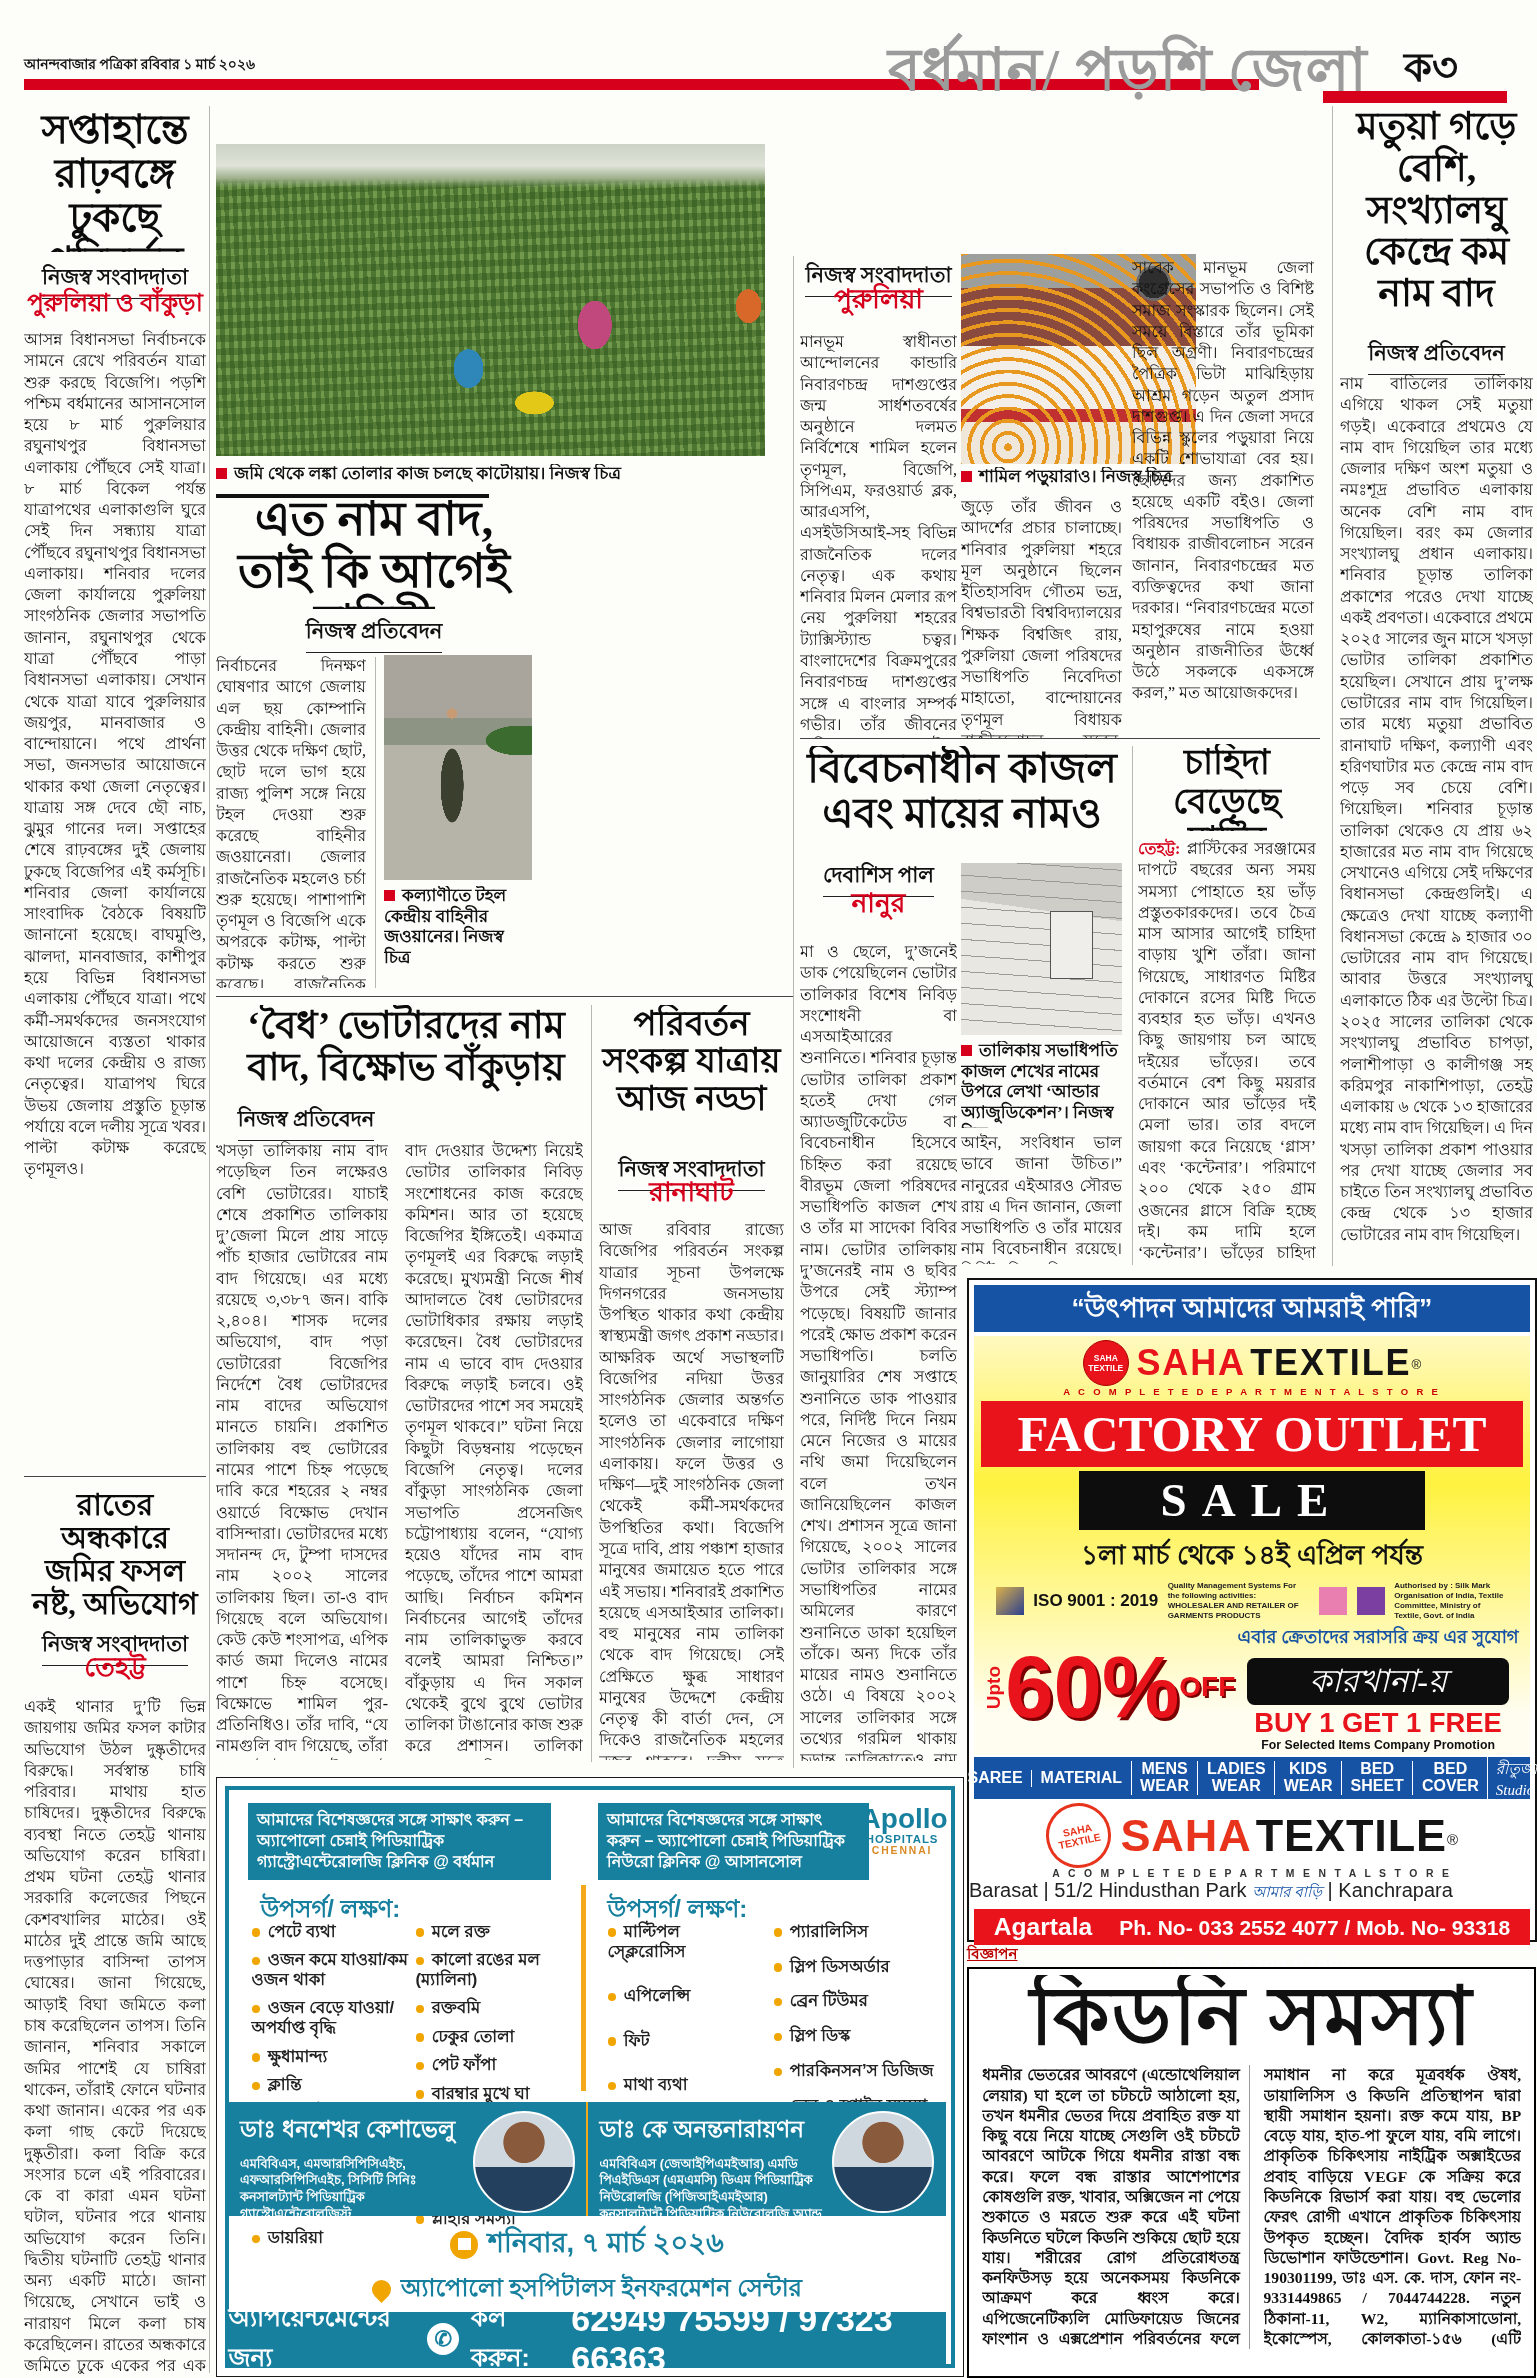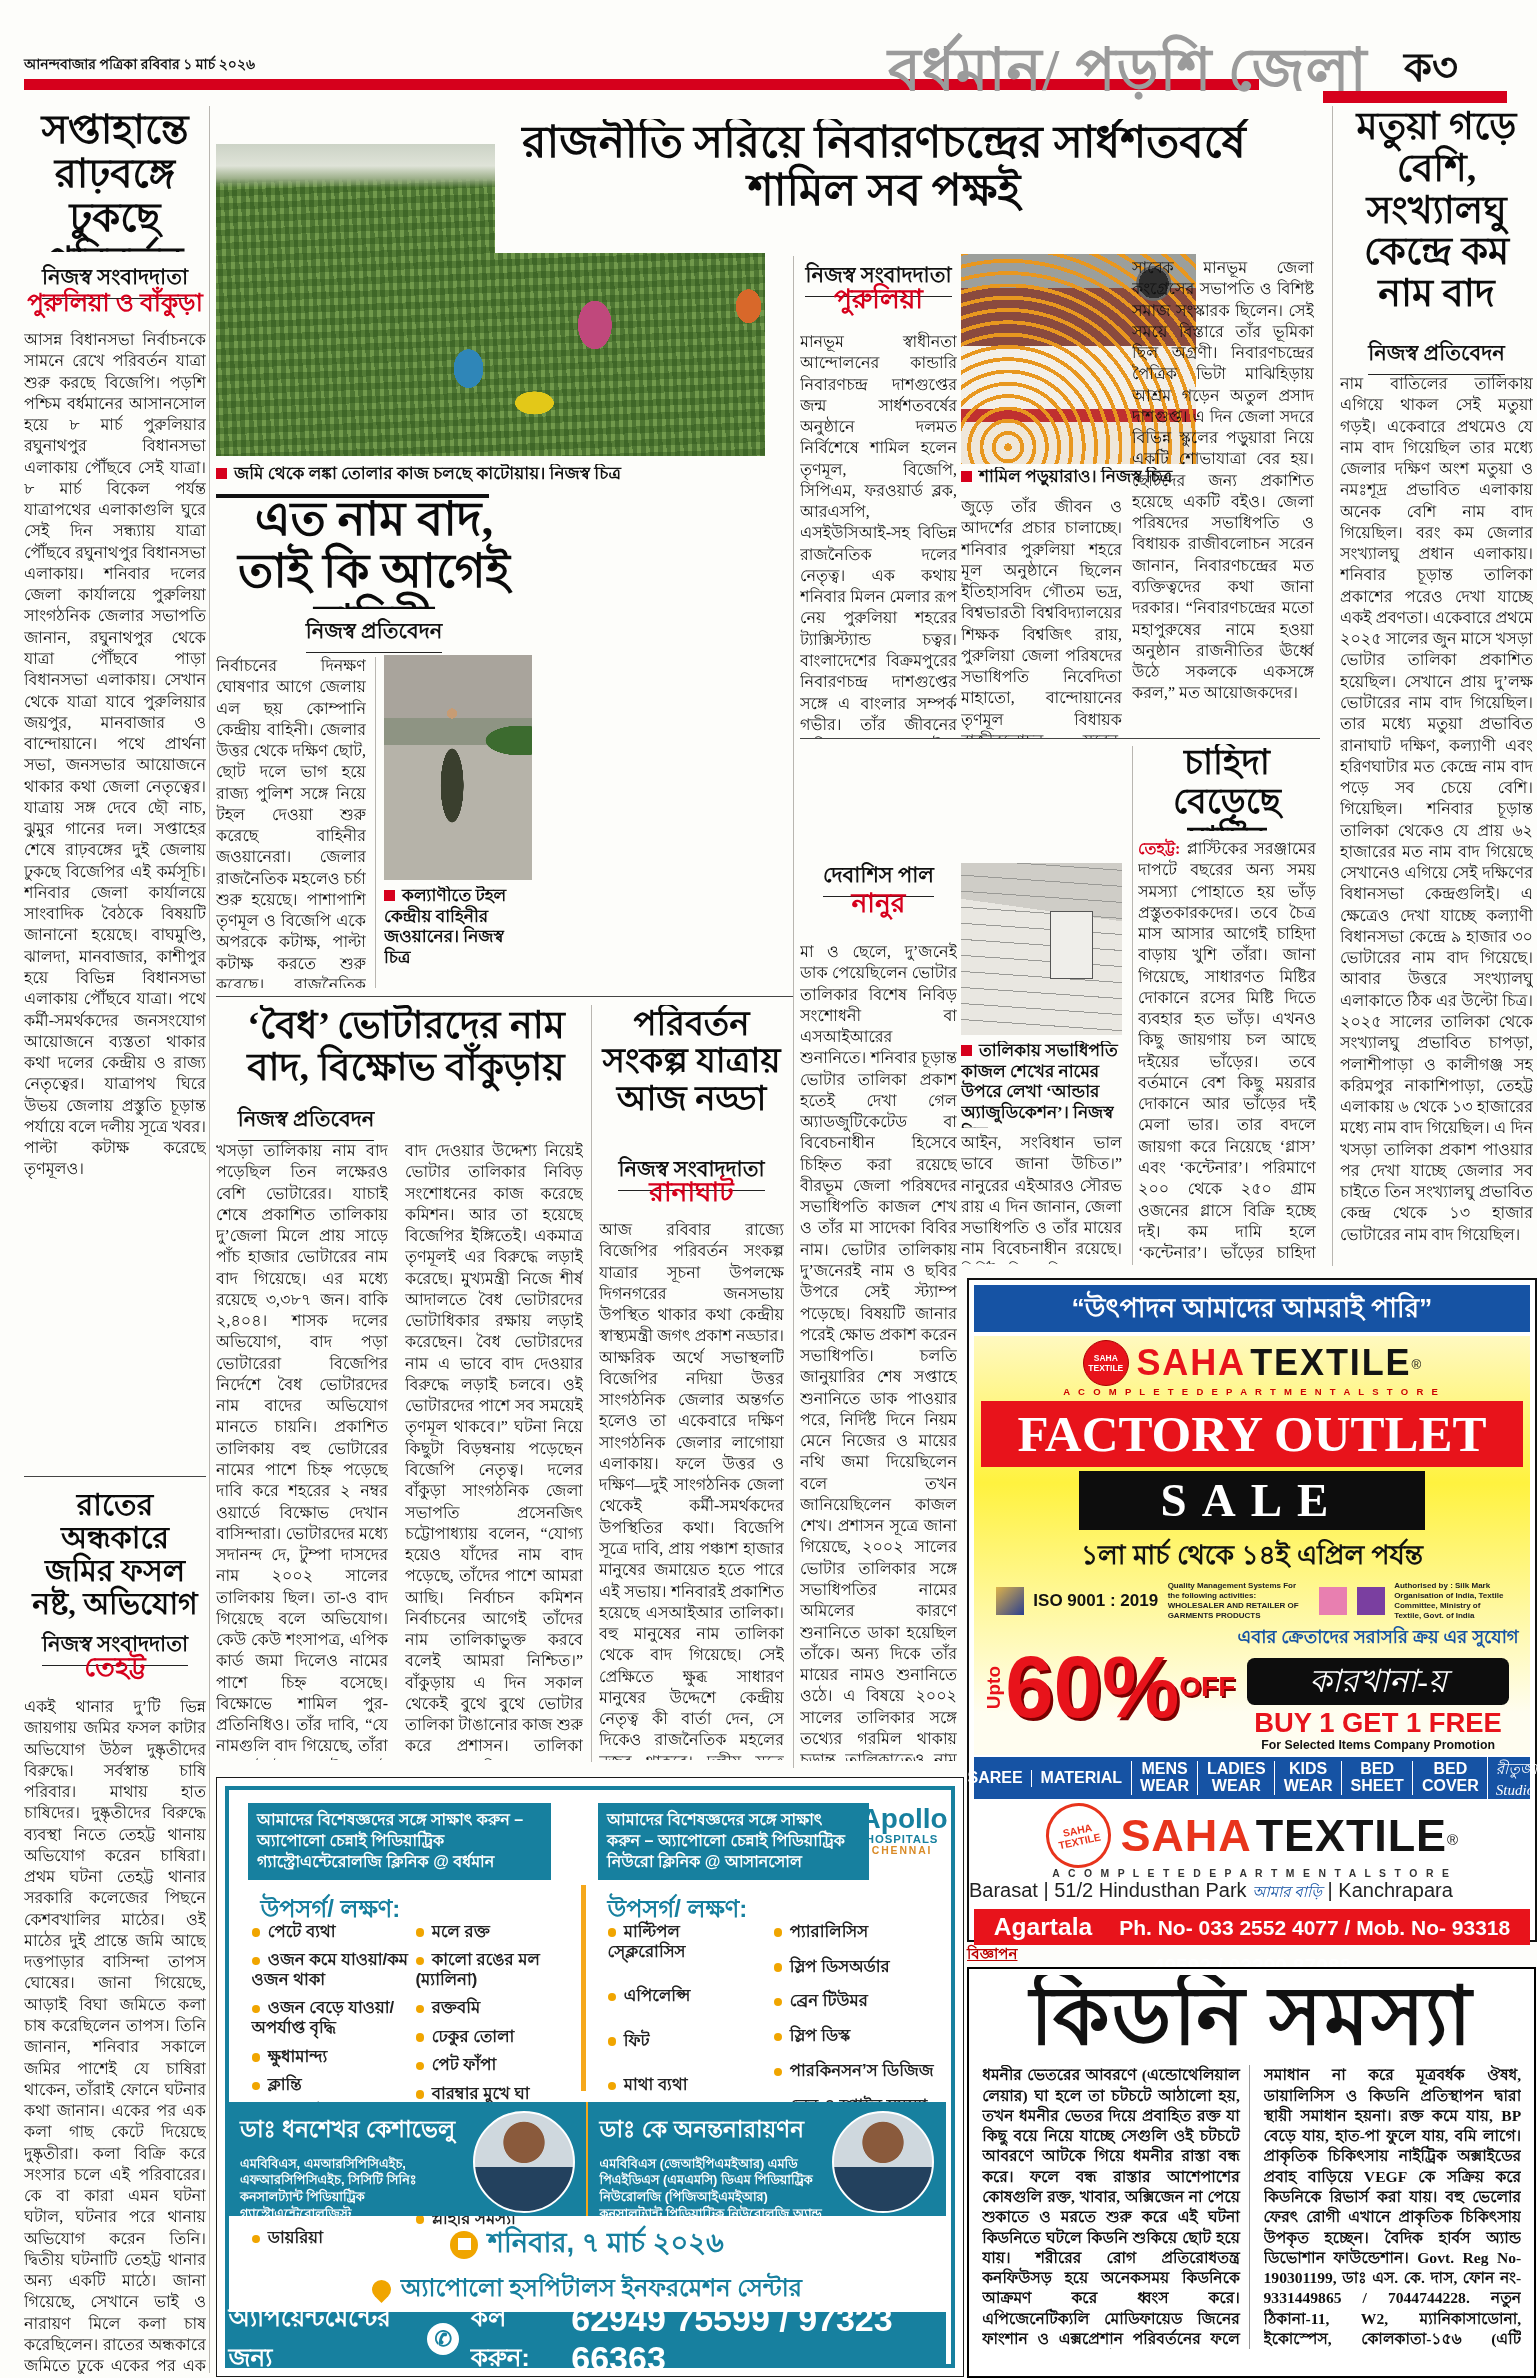--- a/index.html
+++ b/index.html
@@ -129,21 +129,20 @@
 
   <div class="abs hl" style="left:24px;top:108px;width:182px;height:144px;font-size:40px">সপ্তাহান্তে রাঢ়বঙ্গে ঢুকছে পরিবর্তন যাত্রা</div>
   <div class="abs byline" style="left:24px;top:261px;width:182px"><span>নিজস্ব সংবাদদাতা</span></div>
   <div class="abs loc" style="left:24px;top:290px;width:182px;font-size:24.6px">পুরুলিয়া ও বাঁকুড়া</div>
   <div class="abs body" style="left:24px;top:329px;width:182px;height:1140px">আসন্ন বিধানসভা নির্বাচনকে সামনে রেখে পরিবর্তন যাত্রা শুরু করছে বিজেপি। পড়শি পশ্চিম বর্ধমানের আসানসোল হয়ে ৮ মার্চ পুরুলিয়ার রঘুনাথপুর বিধানসভা এলাকায় পৌঁছবে সেই যাত্রা। ৮ মার্চ বিকেল পর্যন্ত যাত্রাপথের এলাকাগুলি ঘুরে সেই দিন সন্ধ্যায় যাত্রা পৌঁছবে রঘুনাথপুর বিধানসভা এলাকায়। শনিবার দলের জেলা কার্যালয়ে পুরুলিয়া সাংগঠনিক জেলার সভাপতি জানান, রঘুনাথপুর থেকে যাত্রা পৌঁছবে পাড়া বিধানসভা এলাকায়। সেখান থেকে যাত্রা যাবে পুরুলিয়ার জয়পুর, মানবাজার ও বান্দোয়ানে। পথে প্রার্থনা সভা, জনসভার আয়োজনে থাকার কথা জেলা নেতৃত্বের। যাত্রায় সঙ্গ দেবে ছৌ নাচ, ঝুমুর গানের দল। সপ্তাহের শেষে রাঢ়বঙ্গের দুই জেলায় ঢুকছে বিজেপির এই কর্মসূচি। শনিবার জেলা কার্যালয়ে সাংবাদিক বৈঠকে বিষয়টি জানানো হয়েছে। বাঘমুণ্ডি, ঝালদা, মানবাজার, কাশীপুর হয়ে বিভিন্ন বিধানসভা এলাকায় পৌঁছবে যাত্রা। পথে কর্মী-সমর্থকদের জনসংযোগ আয়োজনে ব্যস্ততা থাকার কথা দলের কেন্দ্রীয় ও রাজ্য নেতৃত্বের। যাত্রাপথ ঘিরে উভয় জেলায় প্রস্তুতি চূড়ান্ত পর্যায়ে বলে দলীয় সূত্রে খবর। পাল্টা কটাক্ষ করেছে তৃণমূলও।</div>
 
   <div class="photo ph-field" style="left:216px;top:144px;width:549px;height:312px"></div>
   <div class="abs cap" style="left:216px;top:464px;width:549px;height:24.6px;white-space:nowrap">জমি থেকে লঙ্কা তোলার কাজ চলছে কাটোয়ায়। নিজস্ব চিত্র</div>
   <div class="hline" style="left:216px;top:494px;width:273px;height:3.8px;background:#111"></div>
 
-  <div class="abs hl" style="left:495px;top:119px;width:778px;height:134px;font-size:44px;background:#fdfdfa;z-index:3">রাজনীতি সরিয়ে নিবারণচন্দ্রের সার্ধশতবর্ষে শামিল সব পক্ষই</div>
   <div class="abs byline" style="left:800px;top:259px;width:157px"><span>নিজস্ব সংবাদদাতা</span></div>
   <div class="abs loc" style="left:800px;top:286px;width:157px;font-size:26.5px">পুরুলিয়া</div>
   <div class="photo ph-proc" style="left:961px;top:254px;width:235px;height:210px"></div>
   <div class="abs cap" style="left:961px;top:467px;width:235px;height:23px;white-space:nowrap">শামিল পড়ুয়ারাও। নিজস্ব চিত্র</div>
   <div class="abs body" style="left:800px;top:331px;width:157px;height:407px">মানভূম স্বাধীনতা আন্দোলনের কান্ডারি নিবারণচন্দ্র দাশগুপ্তের জন্ম সার্ধশতবর্ষের অনুষ্ঠানে দলমত নির্বিশেষে শামিল হলেন তৃণমূল, বিজেপি, সিপিএম, ফরওয়ার্ড ব্লক, আরএসপি, এসইউসিআই-সহ বিভিন্ন রাজনৈতিক দলের নেতৃত্ব। এক কথায় শনিবার মিলন মেলার রূপ নেয় পুরুলিয়া শহরের ট্যাক্সিস্ট্যান্ড চত্বর। বাংলাদেশের বিক্রমপুরের নিবারণচন্দ্র দাশগুপ্তের সঙ্গে এ বাংলার সম্পর্ক গভীর। তাঁর জীবনের অধিকাংশ কেটেছে অবিভক্ত মেদিনীপুর, পুরুলিয়ার মানবাজার-সহ জেলার বিভিন্ন শহরে। সামলেছেন বিদ্যালয় পরিদর্শক, জেলা স্কুলের প্রধান শিক্ষক, ডেপুটি ম্যাজিস্ট্রেটের মত নানা পদ। মানভূম আন্দোলনের পাশাপাশি ভারতের স্বাধীনতা সংগ্রামে তাঁর ভূমিকা স্বীকার্য। ১৯৩৫ সালে তাঁর জীবনাবসান হয়। গত ছ’মাস ধরে নিবারণ চন্দ্র সার্ধশতবর্ষ উদযাপন কমিটি জেলা</div>
   <div class="abs body" style="left:961px;top:496px;width:161px;height:242px">জুড়ে তাঁর জীবন ও আদর্শের প্রচার চালাচ্ছে। শনিবার পুরুলিয়া শহরে মূল অনুষ্ঠানে ছিলেন ইতিহাসবিদ গৌতম ভদ্র, বিশ্বভারতী বিশ্ববিদ্যালয়ের শিক্ষক বিশ্বজিৎ রায়, পুরুলিয়া জেলা পরিষদের সভাধিপতি নিবেদিতা মাহাতো, বান্দোয়ানের তৃণমূল বিধায়ক রাজীবলোচন সরেন, পুরুলিয়ার প্রাক্তন পুরপ্রধান নবেন্দু মাহালি, সিপিএম-এর জেলা সম্পাদক প্রদীপ রায় প্রমুখ। উদযাপন কমিটির সম্পাদক প্রদীপ মণ্ডল বলেন, “নিবারণচন্দ্র কে ছিলেন, তা জেলার অনেকের অজানা। তিনি</div>
   <div class="abs body" style="left:1132px;top:257px;width:182px;height:481px">সাবেক মানভূম জেলা কংগ্রেসের সভাপতি ও বিশিষ্ট সমাজ সংস্কারক ছিলেন। সেই সময়ে বিস্তারে তাঁর ভূমিকা ছিল অগ্রণী। নিবারণচন্দ্রের পৈত্রিক ভিটা মাঝিহিড়ায় আশ্রম গড়েন অতুল প্রসাদ দাশগুপ্ত। এ দিন জেলা সদরে বিভিন্ন স্কুলের পড়ুয়ারা নিয়ে একটি শোভাযাত্রা বের হয়। ছোটদের জন্য প্রকাশিত হয়েছে একটি বইও। জেলা পরিষদের সভাধিপতি ও বিধায়ক রাজীবলোচন সরেন জানান, নিবারণচন্দ্রের মত ব্যক্তিত্বদের কথা জানা দরকার। “নিবারণচন্দ্রের মতো মহাপুরুষের নামে হওয়া অনুষ্ঠান রাজনীতির ঊর্ধ্বে উঠে সকলকে একসঙ্গে করল,” মত আয়োজকদের।</div>
 
   <div class="abs hl" style="left:1340px;top:106px;width:193px;height:225px;font-size:38px">মতুয়া গড়ে বেশি, সংখ্যালঘু কেন্দ্রে কম নাম বাদ</div>
   <div class="abs byline" style="left:1340px;top:337px;width:193px"><span>নিজস্ব প্রতিবেদন</span></div>
@@ -158,20 +157,21 @@
   <div class="abs hl" style="left:227px;top:1005px;width:358px;height:93px;font-size:38px">‘বৈধ’ ভোটারদের নাম বাদ, বিক্ষোভ বাঁকুড়ায়</div>
   <div class="abs byline" style="left:216px;top:1103px;width:180px"><span>নিজস্ব প্রতিবেদন</span></div>
   <div class="abs body" style="left:216px;top:1140px;width:172px;height:620px">খসড়া তালিকায় নাম বাদ পড়েছিল তিন লক্ষেরও বেশি ভোটারের। যাচাই শেষে প্রকাশিত তালিকায় দু’জেলা মিলে প্রায় সাড়ে পাঁচ হাজার ভোটারের নাম বাদ গিয়েছে। এর মধ্যে রয়েছে ৩,৩৮৭ জন। বাকি ২,৪০৪। শাসক দলের অভিযোগ, বাদ পড়া ভোটারেরা বিজেপির নির্দেশে বৈধ ভোটারদের নাম বাদের অভিযোগ মানতে চায়নি। প্রকাশিত তালিকায় বহু ভোটারের নামের পাশে চিহ্ন পড়েছে দাবি করে শহরের ২ নম্বর ওয়ার্ডে বিক্ষোভ দেখান বাসিন্দারা। ভোটারদের মধ্যে সদানন্দ দে, টুম্পা দাসদের নাম ২০০২ সালের তালিকায় ছিল। তা-ও বাদ গিয়েছে বলে অভিযোগ। কেউ কেউ শংসাপত্র, এপিক কার্ড জমা দিলেও নামের পাশে চিহ্ন বসেছে। বিক্ষোভে শামিল পুর-প্রতিনিধিও। তাঁর দাবি, “যে নামগুলি বাদ গিয়েছে, তাঁরা সকলেই বৈধ ভোটার। এই ঘটনা মানা যায় না।”</div>
   <div class="abs body" style="left:405px;top:1140px;width:178px;height:620px">বাদ দেওয়ার উদ্দেশ্য নিয়েই ভোটার তালিকার নিবিড় সংশোধনের কাজ করেছে কমিশন। আর তা হয়েছে বিজেপির ইঙ্গিতেই। একমাত্র তৃণমূলই এর বিরুদ্ধে লড়াই করেছে। মুখ্যমন্ত্রী নিজে শীর্ষ আদালতে বৈধ ভোটারদের ভোটাধিকার রক্ষায় লড়াই করেছেন। বৈধ ভোটারদের নাম এ ভাবে বাদ দেওয়ার বিরুদ্ধে লড়াই চলবে। ওই ভোটারদের পাশে সব সময়েই তৃণমূল থাকবে।” ঘটনা নিয়ে কিছুটা বিড়ম্বনায় পড়েছেন বিজেপি নেতৃত্ব। দলের বাঁকুড়া সাংগঠনিক জেলা সভাপতি প্রসেনজিৎ চট্টোপাধ্যায় বলেন, “যোগ্য হয়েও যাঁদের নাম বাদ পড়েছে, তাঁদের পাশে আমরা আছি। নির্বাচন কমিশন নির্বাচনের আগেই তাঁদের নাম তালিকাভুক্ত করবে বলেই আমরা নিশ্চিত।” বাঁকুড়ায় এ দিন সকাল থেকেই বুথে বুথে ভোটার তালিকা টাঙানোর কাজ শুরু করে প্রশাসন। তালিকা দেখতে ভিড় জমান ভোটারেরা। পুরুলিয়ার ক্ষেত্রে বিকেলের দিকে বেশ কিছু বুথে ভোটার তালিকা টাঙিয়েছেন বিএলও-রা। এ দিন পুরুলিয়া জেলা পরিষদের সভাগৃহে সর্বদলীয় বৈঠক করে প্রশাসন। সেখানে রাজনৈতিক দলের প্রতিনিধিদের জেলার বিধানসভাভিত্তিক ভোটার তালিকার নথি দেওয়া হয়েছে। এ ছাড়া, দু’জেলা মিলিয়ে কম-বেশি ৭০ হাজার ভোটারের নাম তথ্যগত অসঙ্গতির আওতায় রয়েছে। ওই ভোটারদের নথি পুনর্যাচাই করছেন আধিকারিকেরা।</div>
 
   <div class="abs hl" style="left:599px;top:1005px;width:185px;height:142px;font-size:34px">পরিবর্তন সংকল্প যাত্রায় আজ নড্ডা</div>
   <div class="abs byline" style="left:599px;top:1153px;width:185px"><span>নিজস্ব সংবাদদাতা</span></div>
   <div class="abs loc" style="left:599px;top:1179px;width:185px;font-size:26.5px">রানাঘাট</div>
   <div class="abs body" style="left:599px;top:1219px;width:185px;height:541px">আজ রবিবার রাজ্যে বিজেপির পরিবর্তন সংকল্প যাত্রার সূচনা উপলক্ষে দিগনগরের জনসভায় উপস্থিত থাকার কথা কেন্দ্রীয় স্বাস্থ্যমন্ত্রী জগৎ প্রকাশ নড্ডার। আক্ষরিক অর্থে সভাস্থলটি বিজেপির নদিয়া উত্তর সাংগঠনিক জেলার অন্তর্গত হলেও তা একেবারে দক্ষিণ সাংগঠনিক জেলার লাগোয়া এলাকায়। ফলে উত্তর ও দক্ষিণ—দুই সাংগঠনিক জেলা থেকেই কর্মী-সমর্থকদের উপস্থিতির কথা। বিজেপি সূত্রে দাবি, প্রায় পঞ্চাশ হাজার মানুষের জমায়েত হতে পারে এই সভায়। শনিবারই প্রকাশিত হয়েছে এসআইআর তালিকা। বহু মানুষের নাম তালিকা থেকে বাদ গিয়েছে। সেই প্রেক্ষিতে ক্ষুব্ধ সাধারণ মানুষের উদ্দেশে কেন্দ্রীয় নেতৃত্ব কী বার্তা দেন, সে দিকেও রাজনৈতিক মহলের নজর থাকবে। দলীয় সূত্রে জানা গিয়েছে, আগামী রবিবার ১ মার্চ রাজ্যে পরিবর্তন সংকল্প যাত্রার সূচনা হচ্ছে উত্তরবঙ্গ থেকে। সেখান থেকে রথযাত্রা রাজ্যের বিভিন্ন প্রান্ত পরিক্রমা করবে। উদ্বোধনী কর্মসূচির অংশ হিসেবেই দিগনগরের এই জনসভা। আগামী ৮ মার্চ উত্তর নদিয়া হয়ে রথযাত্রা জেলায় প্রবেশ করবে। ৯ মার্চ দক্ষিণ নদিয়া এসে পরদিন পাশের জেলায় রওনা দেবে।</div>
 
+  <div class="abs hl" style="left:800px;top:746px;width:324px;height:106px;font-size:41px">বিবেচনাধীন কাজল এবং মায়ের নামও</div>
   <div class="abs byline" style="left:800px;top:859px;width:157px"><span>দেবাশিস পাল</span></div>
   <div class="abs loc" style="left:800px;top:890px;width:157px;font-size:26.5px">নানুর</div>
   <div class="photo ph-doc" style="left:961px;top:863px;width:161px;height:172px">
       <div class="docsq"></div>
     </div>
   <div class="abs cap" style="left:961px;top:1041px;width:161px;height:87px">তালিকায় সভাধিপতি কাজল শেখের নামের উপরে লেখা ‘আন্ডার অ্যাজুডিকেশন’। নিজস্ব চিত্র</div>
   <div class="abs body" style="left:800px;top:941px;width:157px;height:820px">মা ও ছেলে, দু’জনেই ডাক পেয়েছিলেন ভোটার তালিকার বিশেষ নিবিড় সংশোধনী বা এসআইআরের শুনানিতে। শনিবার চূড়ান্ত ভোটার তালিকা প্রকাশ হতেই দেখা গেল অ্যাডজুটিকেটেড বা বিবেচনাধীন হিসেবে চিহ্নিত করা রয়েছে বীরভূম জেলা পরিষদের সভাধিপতি কাজল শেখ ও তাঁর মা সাদেকা বিবির নাম। ভোটার তালিকায় দু’জনেরই নাম ও ছবির উপরে সেই স্ট্যাম্প পড়েছে। বিষয়টি জানার পরেই ক্ষোভ প্রকাশ করেন সভাধিপতি। চলতি জানুয়ারির শেষ সপ্তাহে শুনানিতে ডাক পাওয়ার পরে, নির্দিষ্ট দিনে নিয়ম মেনে নিজের ও মায়ের নথি জমা দিয়েছিলেন বলে তখন জানিয়েছিলেন কাজল শেখ। প্রশাসন সূত্রে জানা গিয়েছে, ২০০২ সালের ভোটার তালিকার সঙ্গে সভাধিপতির নামের অমিলের কারণে শুনানিতে ডাকা হয়েছিল তাঁকে। অন্য দিকে তাঁর মায়ের নামও শুনানিতে ওঠে। এ বিষয়ে ২০০২ সালের তালিকার সঙ্গে তথ্যের গরমিল থাকায় চূড়ান্ত তালিকাতেও নাম প্রকাশ করা হয়নি বলে খবর।</div>
   <div class="abs body" style="left:961px;top:1132px;width:161px;height:132px">আইন, সংবিধান ভাল ভাবে জানা উচিত।” নানুরের এইআরও সৌরভ রায় এ দিন জানান, জেলা সভাধিপতি ও তাঁর মায়ের নাম বিবেচনাধীন রয়েছে। নির্দিষ্ট দিনে নিয়ম মেনে নথি যাচাইয়ের সঙ্গে যুক্ত বিচারকদের কাছে বিষয়টি পেশ করা হবে। যা সিদ্ধান্ত নেওয়ার তাঁরা নেবেন।</div>
 
   <div class="abs hl" style="left:1138px;top:744px;width:178px;height:87px;font-size:35px">চাহিদা বেড়েছে মাটির ভাঁড়ের</div>

